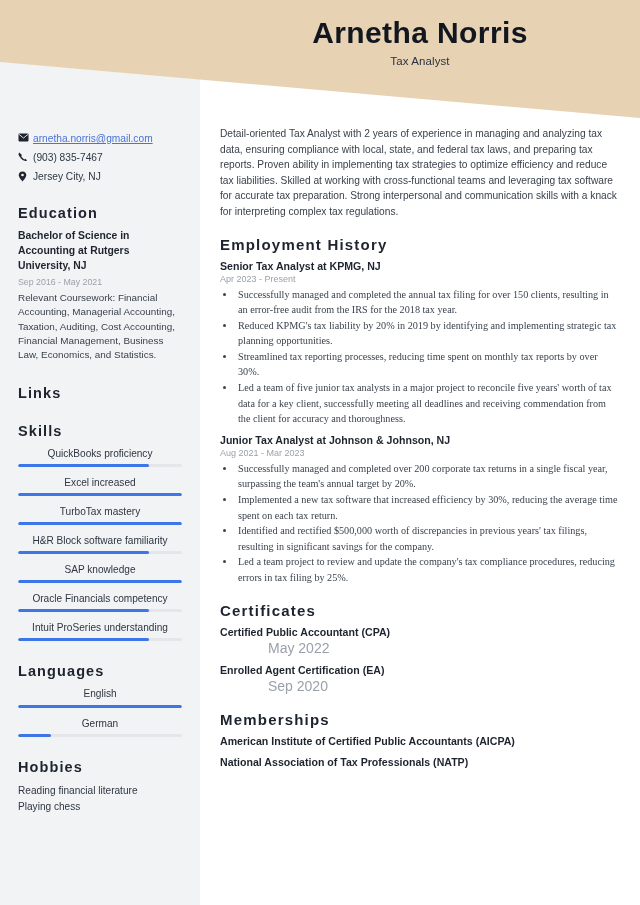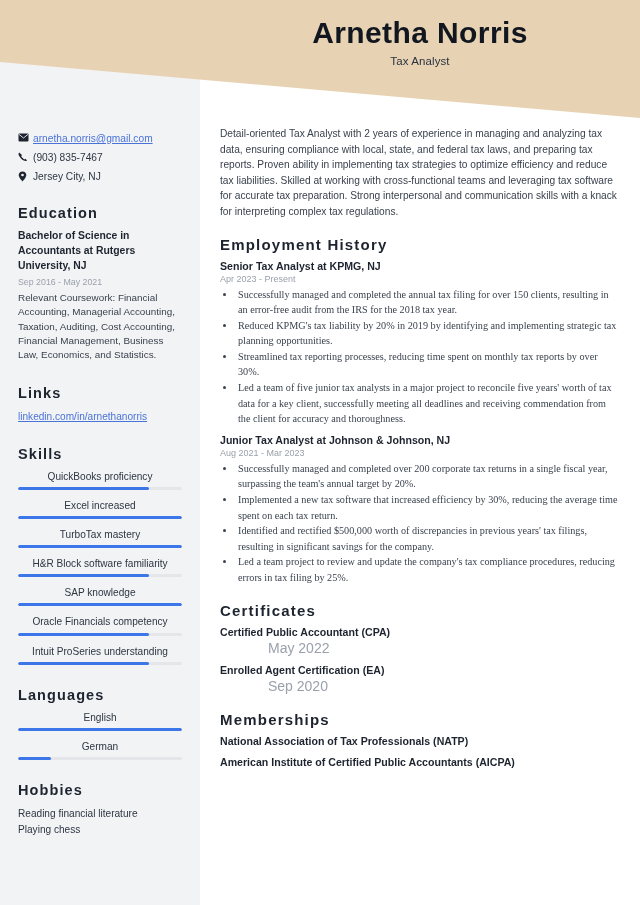--- a/index.html
+++ b/index.html
@@ -273,28 +273,27 @@
               <path d="M4.5 0.4 C2.3 0.4 0.7 2 0.7 4.1 C0.7 6.6 4.5 10.6 4.5 10.6 C4.5 10.6 8.3 6.6 8.3 4.1 C8.3 2 6.7 0.4 4.5 0.4 Z" fill="#1d242f"></path>
               <circle cx="4.5" cy="4" r="1.35" fill="#f2f3f5"></circle>
             </svg>
         </span>
         <span>Jersey City, NJ</span>
       </div>
     </div>
 
     <div>
       <div class="side-heading">Education</div>
-      <div class="side-sub">Bachelor of Science in Accountants at Rutgers University, NJ</div>
+      <div class="side-sub">Bachelor of Science in Accounting at Rutgers University, NJ</div>
       <div class="side-date">Sep 2016 - May 2021</div>
       <div class="side-body">Relevant Coursework: Financial Accounting, Managerial Accounting, Taxation, Auditing, Cost Accounting, Financial Management, Business Law, Economics, and Statistics.</div>
     </div>
 
     <div>
       <div class="side-heading">Links</div>
-      <div class="side-link">linkedin.com/in/arnethanorris</div>
     </div>
 
     <div>
       <div class="side-heading">Skills</div>
       <div id="skills-list">
           <div class="meter-item">
             <div class="meter-label">QuickBooks proficiency</div>
             <div class="meter-track">
               <div class="meter-fill" style="width: 80%;"></div>
             </div>
@@ -408,19 +407,19 @@
           <div class="cert-item">
             <div class="cert-name">Enrolled Agent Certification (EA)</div>
             <div class="cert-date">Sep 2020</div>
           </div>
         </div>
     </div>
 
     <div class="section">
       <div class="main-heading">Memberships</div>
       <div id="memberships-list">
+          <div class="member-item">American Institute of Certified Public Accountants (AICPA)</div>
           <div class="member-item">National Association of Tax Professionals (NATP)</div>
-          <div class="member-item">American Institute of Certified Public Accountants (AICPA)</div>
         </div>
     </div>
 
   </div>
 </div>
 
 </body></html>

